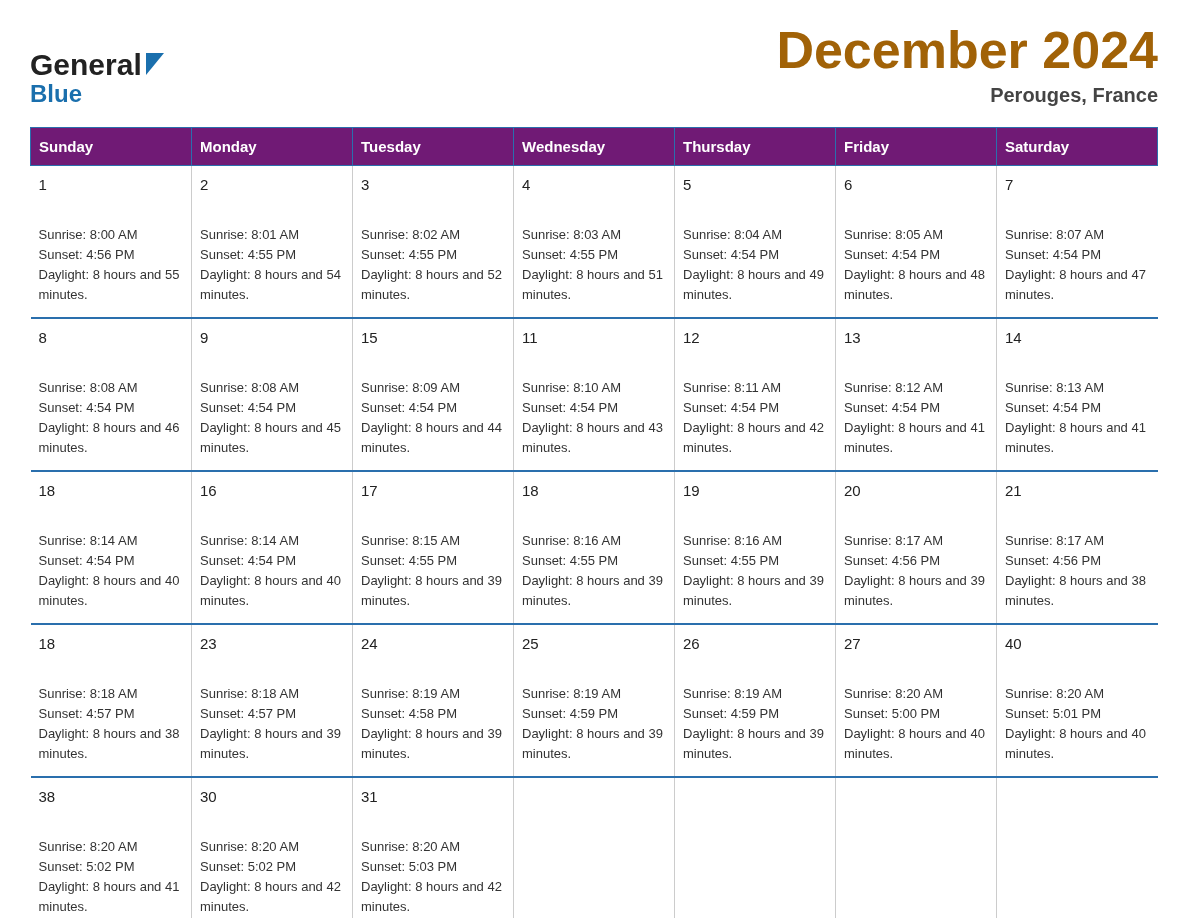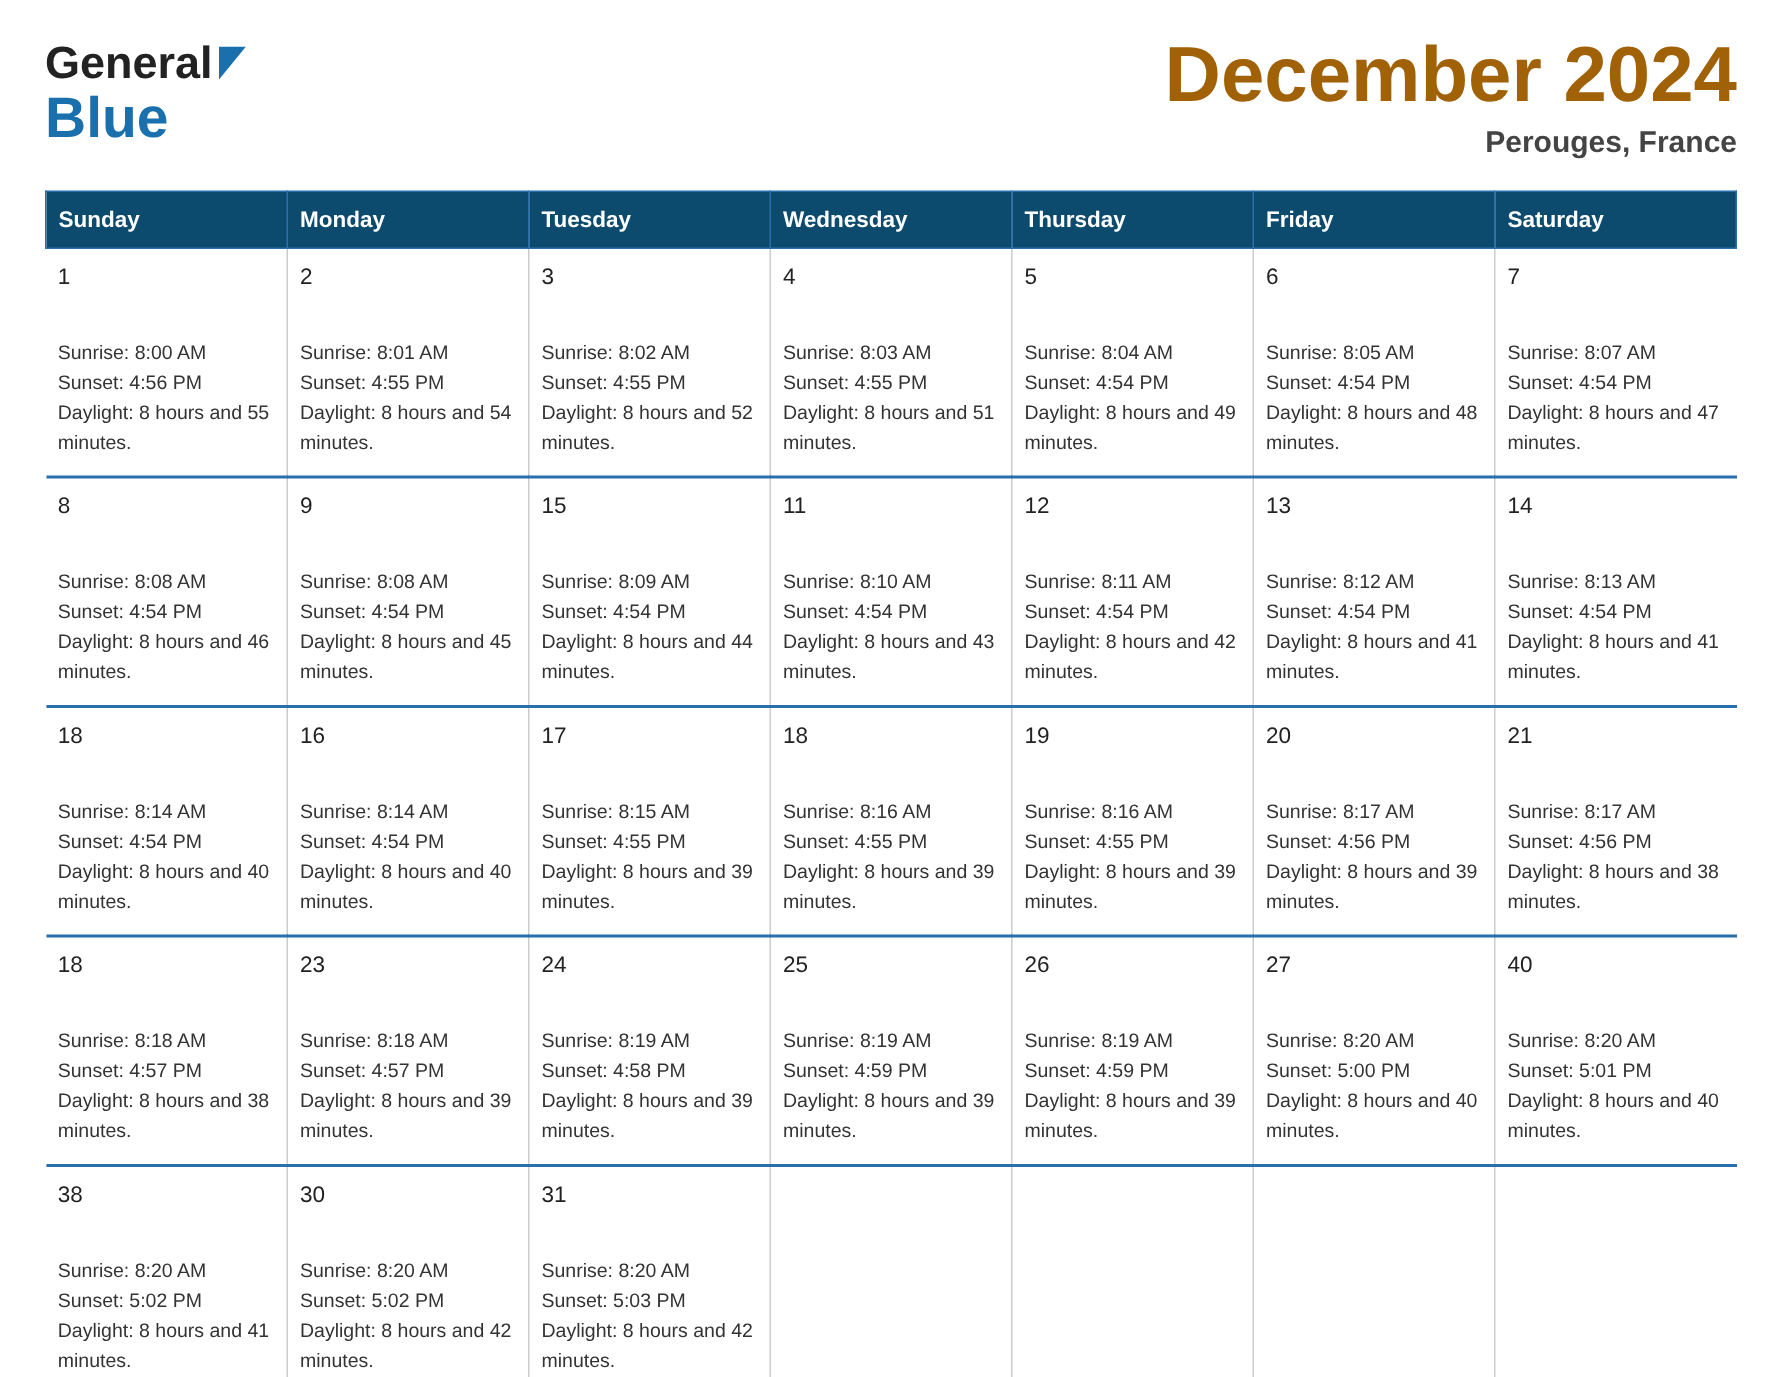--- a/index.html
+++ b/index.html
@@ -7,21 +7,21 @@
       font-family: Arial, sans-serif;
       background: #fff;
       color: #222;
       width: 1188px;
       min-height: 918px;
       padding: 20px 30px;
     }
     .header {
       display: flex;
       justify-content: space-between;
-      align-items: center;
+      align-items: flex-end;
       margin-bottom: 20px;
     }
     .logo {
       display: flex;
       flex-direction: column;
       line-height: 1.1;
     }
     .logo-line {
       display: flex;
       align-items: center;
@@ -39,21 +39,21 @@
       color: #444;
       margin-top: 4px;
       font-weight: bold;
     }
     table {
       width: 100%;
       border-collapse: collapse;
       table-layout: fixed;
     }
     thead tr {
-      background-color: #0c4a6e;
+      background-color: #701a75;
     }
     thead th {
       color: #fff;
       font-size: 15px;
       font-weight: bold;
       padding: 10px 8px;
       text-align: left;
       border: 1px solid #2a6fad;
     }
     tbody tr {
@@ -93,21 +93,21 @@
   <div class="logo">
     <div class="logo-line">
       <span style="font-size:30px;font-weight:bold;color:#222;">General</span>
       <span style="display:inline-block;margin-left:4px;position:relative;top:2px;">
         <svg width="18" height="22" viewBox="0 0 18 22">
           <polygon points="0,0 18,0 0,22" fill="#1a6fad"></polygon>
         </svg>
       </span>
     </div>
     <div>
-      <span style="font-size:38px;font-weight:bold;color:#1a6fad;">Blue</span>
+      <span style="font-size:24px;font-weight:bold;color:#1a6fad;">Blue</span>
     </div>
   </div>
   <div class="title-section">
     <div class="month-title">December 2024</div>
     <div class="location">Perouges, France</div>
   </div>
 </div>
 
 <table>
   <thead>

